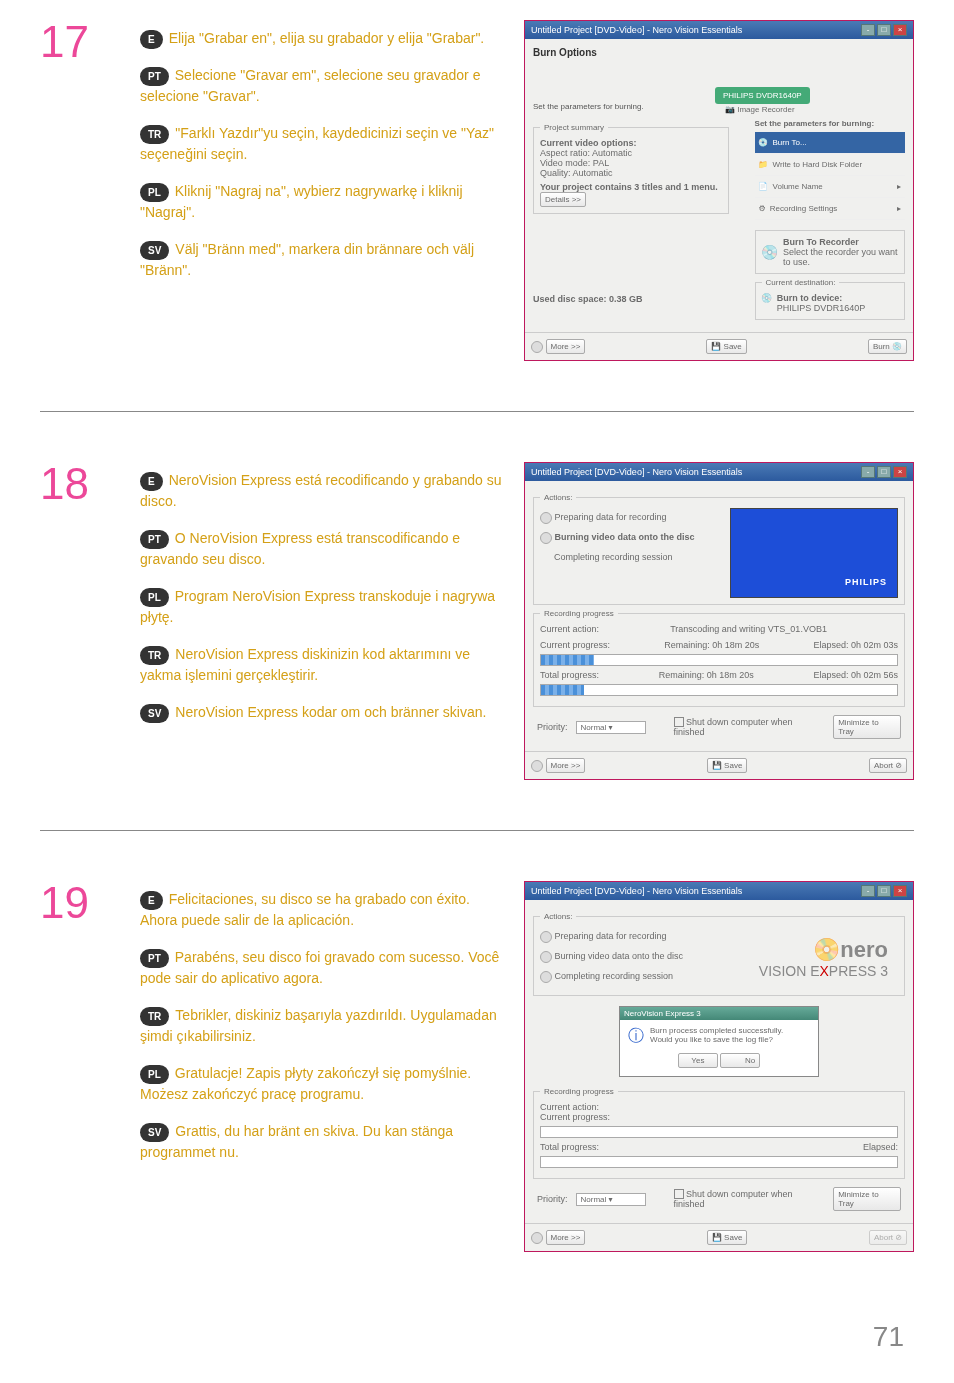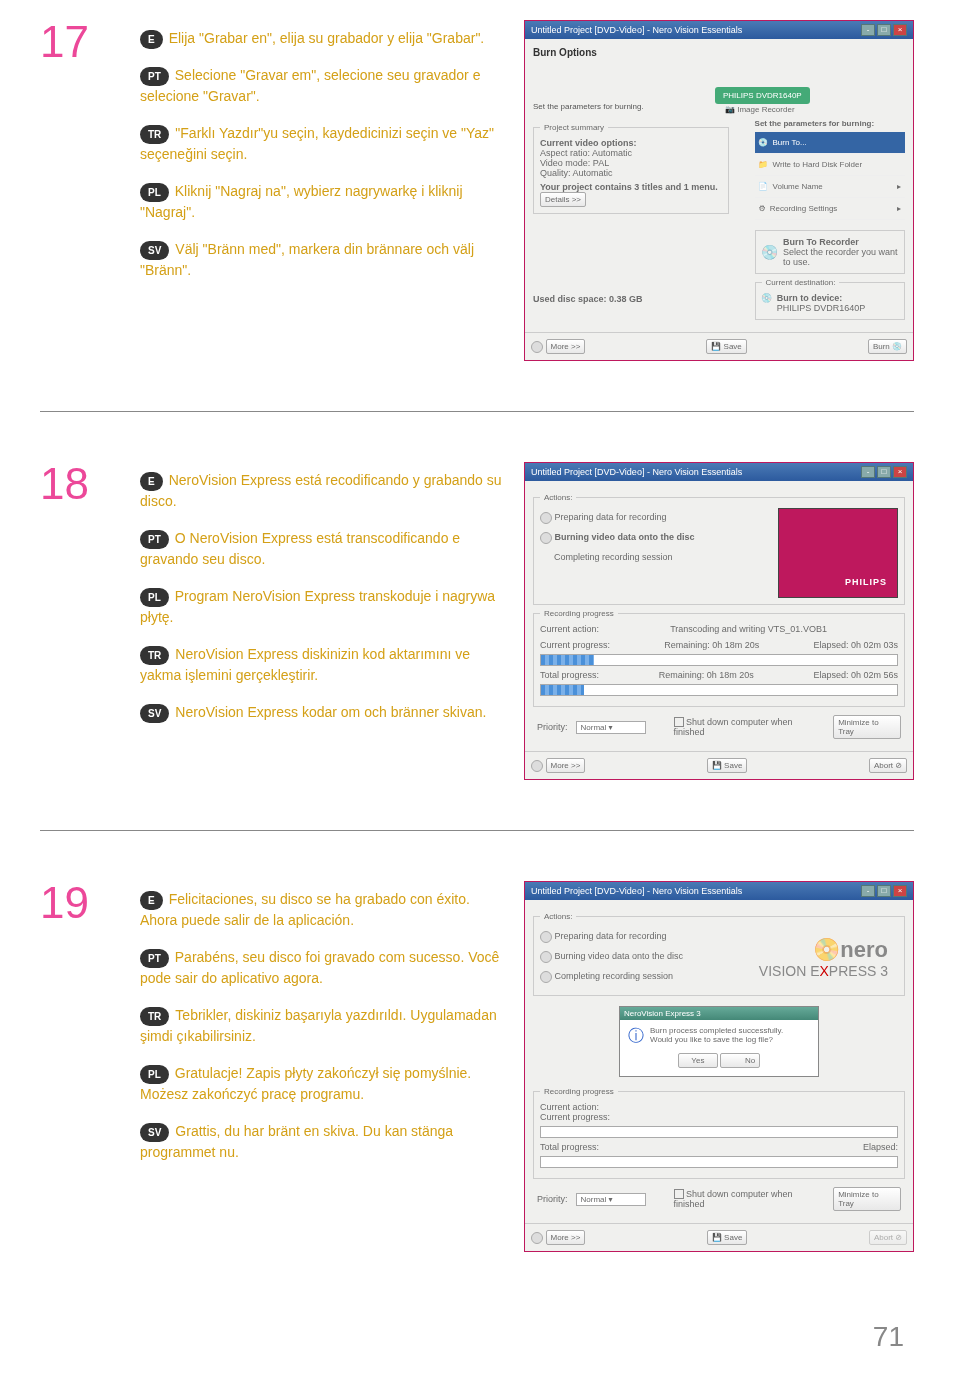--- a/index.html
+++ b/index.html
@@ -94,23 +94,23 @@
       border-radius: 2px;
     }
     .sc-footer {
       display: flex;
       justify-content: space-between;
       padding: 6px;
       border-top: 1px solid #ccc;
       background: #f0f0ee;
     }
     .sc-preview {
-      width: 120px;
+      width: 168px;
       height: 90px;
-      background: #be185d;
+      background: #1d4ed8;
       margin-left: auto;
       position: relative;
       border: 1px solid #444;
     }
     .philips-logo {
       position: absolute;
       bottom: 10px;
       right: 10px;
       color: #fff;
       font-size: 9px;

